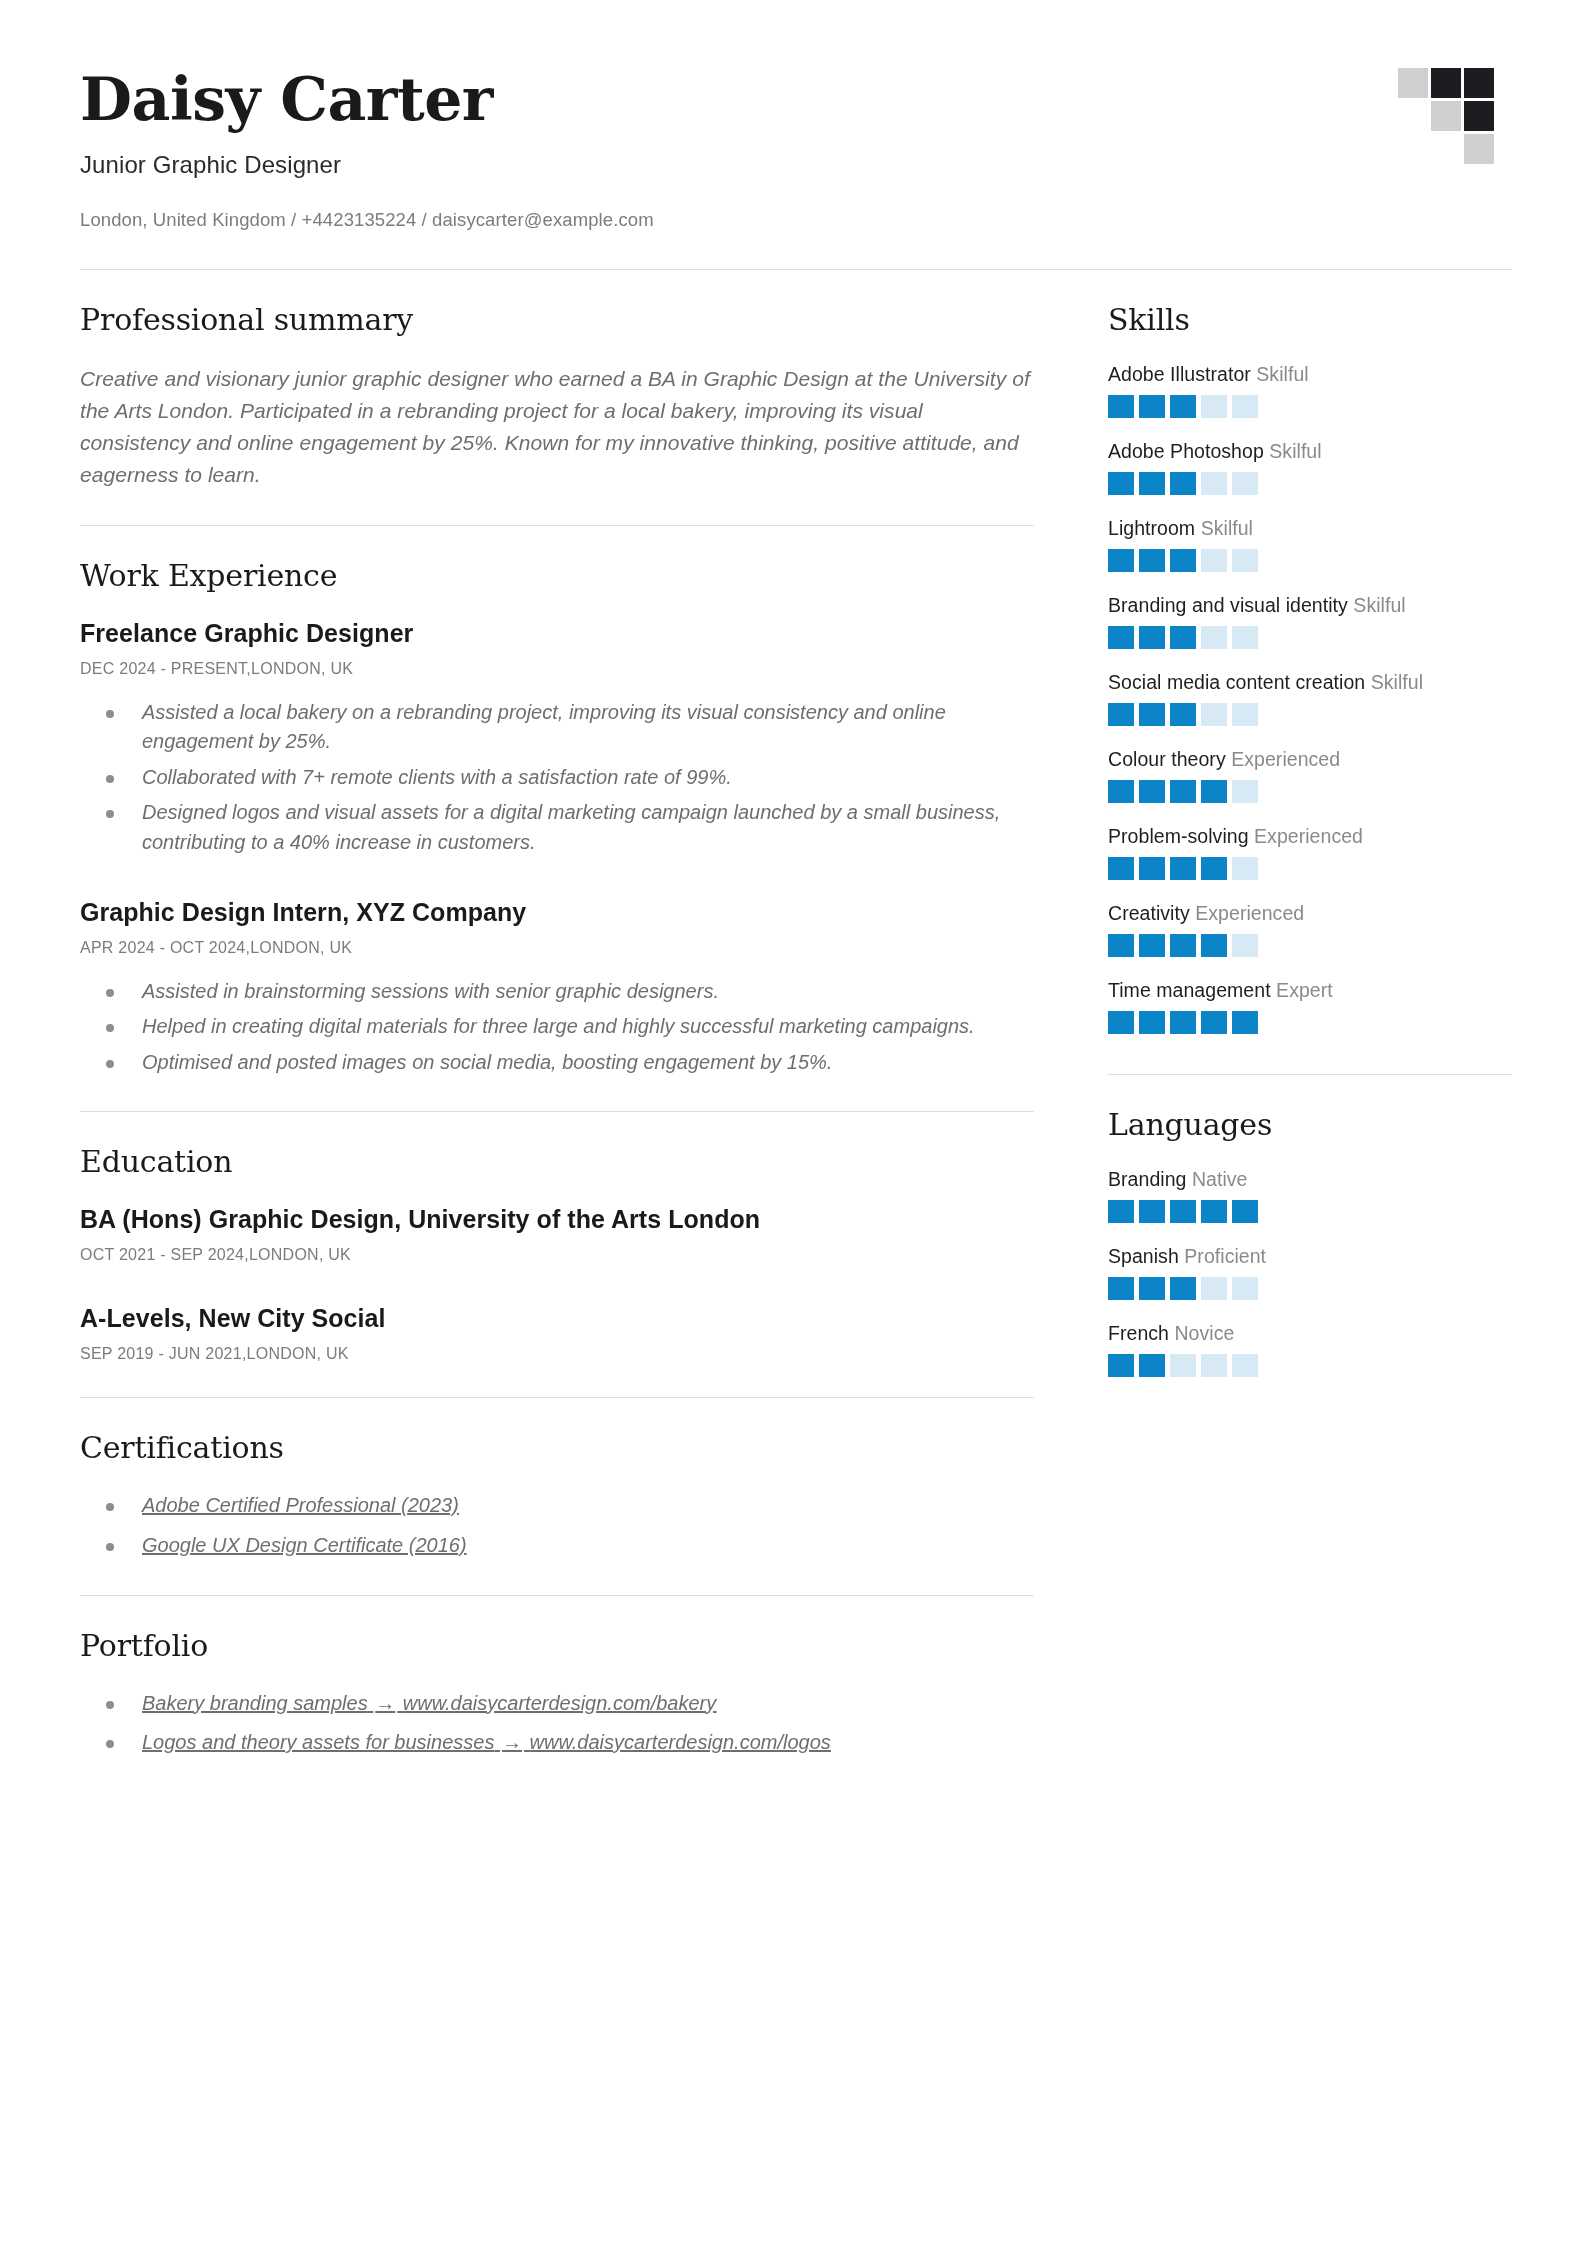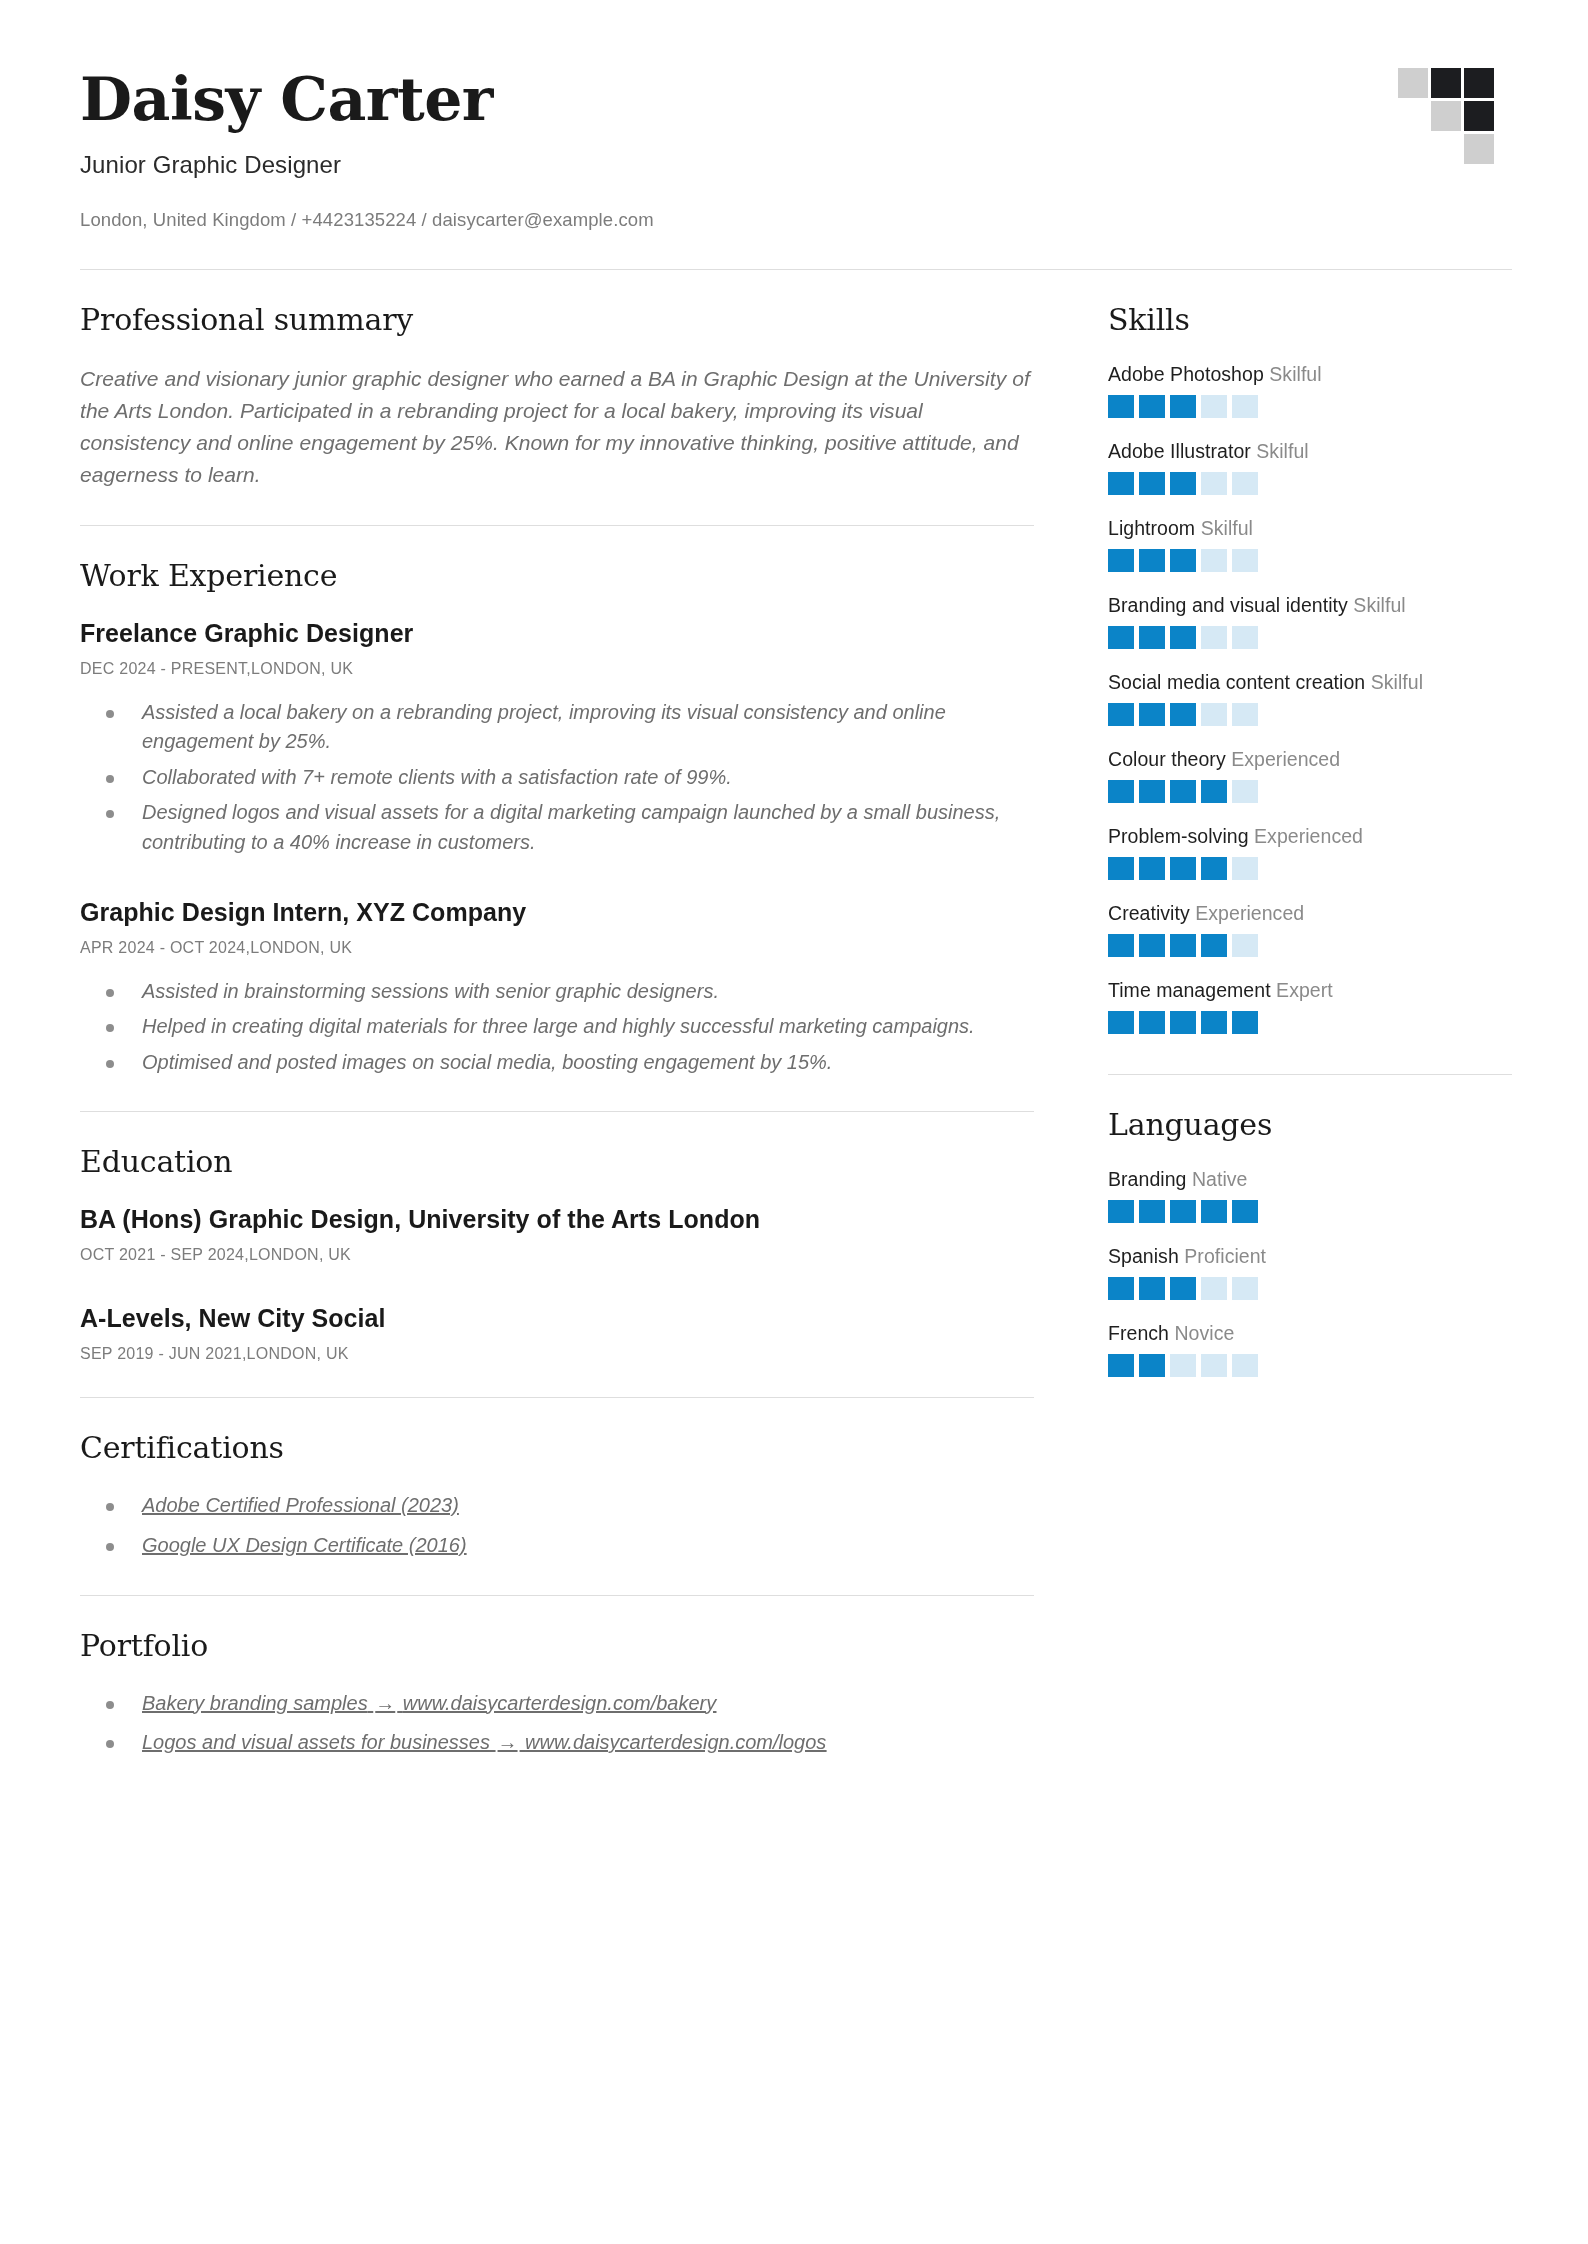--- a/index.html
+++ b/index.html
@@ -308,46 +308,46 @@
 
       <div class="section">
         <div class="section-title">Portfolio</div>
         <ul class="plain-bullets">
           <li>
             <span>Bakery branding samples</span>
             <span class="arrow">→</span>
             <a class="link" href="#">www.daisycarterdesign.com/bakery</a>
           </li>
           <li>
-            <span>Logos and visual assets for businesses</span>
+            <span>Logos and theory assets for businesses</span>
             <span class="arrow">→</span>
             <a class="link" href="#">www.daisycarterdesign.com/logos</a>
           </li>
         </ul>
       </div>
 
     </div>
 
     <div class="col-side">
 
       <div class="section">
         <div class="section-title">Skills</div>
         <div id="skills-list">
             <div class="rating-item">
+              <div class="rating-label"><span>Adobe Illustrator</span><span class="rating-level"> Skilful</span></div>
+              <div class="boxes">
+                <span class="box on"></span>
+                <span class="box on"></span>
+                <span class="box on"></span>
+                <span class="box off"></span>
+                <span class="box off"></span>
+              </div>
+            </div>
+            <div class="rating-item">
               <div class="rating-label"><span>Adobe Photoshop</span><span class="rating-level"> Skilful</span></div>
-              <div class="boxes">
-                <span class="box on"></span>
-                <span class="box on"></span>
-                <span class="box on"></span>
-                <span class="box off"></span>
-                <span class="box off"></span>
-              </div>
-            </div>
-            <div class="rating-item">
-              <div class="rating-label"><span>Adobe Illustrator</span><span class="rating-level"> Skilful</span></div>
               <div class="boxes">
                 <span class="box on"></span>
                 <span class="box on"></span>
                 <span class="box on"></span>
                 <span class="box off"></span>
                 <span class="box off"></span>
               </div>
             </div>
             <div class="rating-item">
               <div class="rating-label"><span>Lightroom</span><span class="rating-level"> Skilful</span></div>

